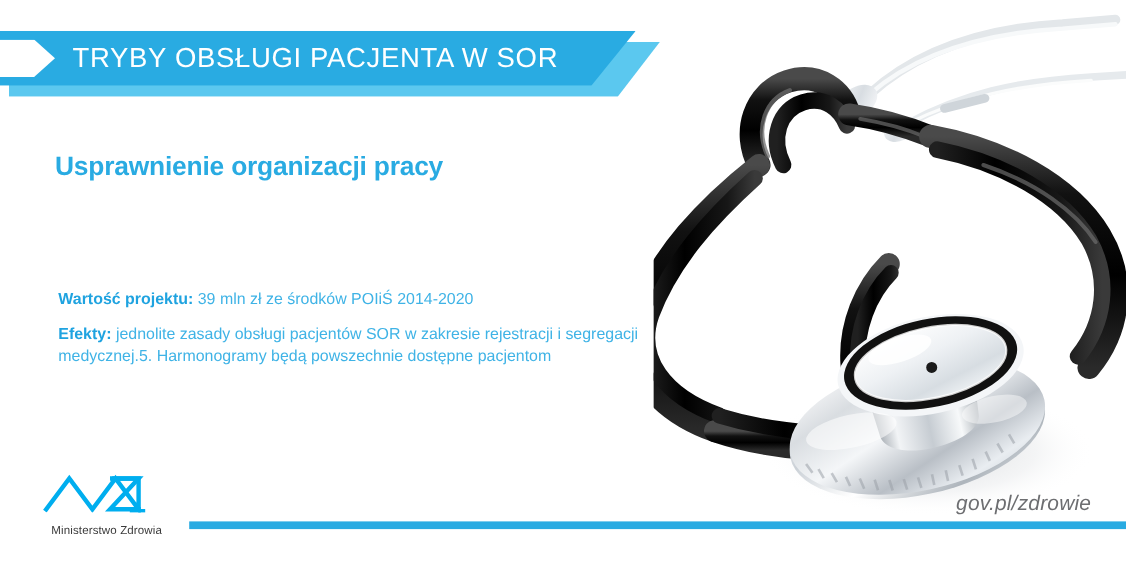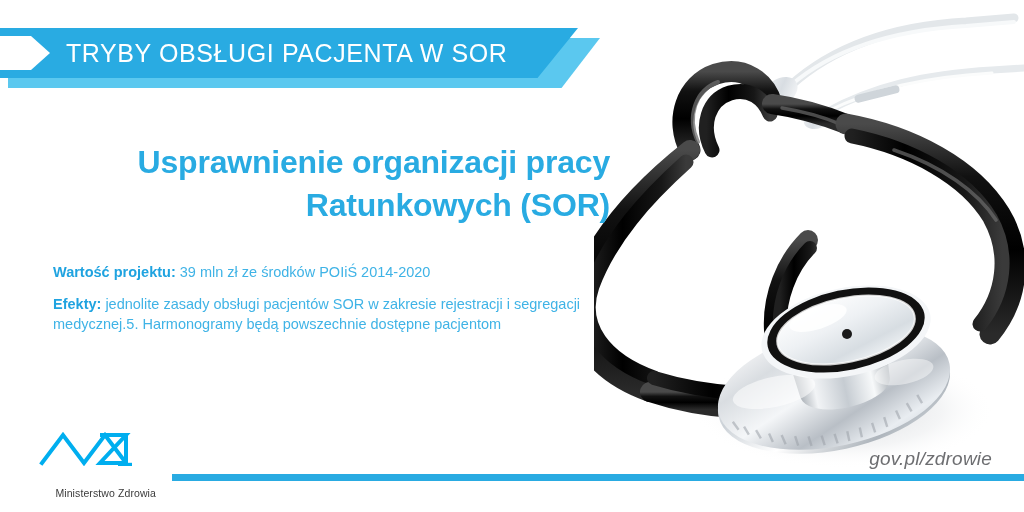--- a/index.html
+++ b/index.html
@@ -79,25 +79,24 @@
     white-space: nowrap;
   }
 
   
   .headline {
     position: absolute;
     left: 50px;
     top: 120px;
     width: 560px;
     color: #29abe2;
-    font-size: 32px;
+    font-size: 24px;
     font-weight: 700;
     line-height: 1.32;
     letter-spacing: -0.2px;
-    text-align: right;
   }
   .headline .hl-line { display: block; }
 
   
   .facts {
     position: absolute;
     left: 53px;
     top: 262px;
     width: 610px;
     color: #34aee4;
@@ -119,25 +118,25 @@
 
   
   .logo {
     position: absolute;
     left: 38px;
     top: 430px;
     width: 130px;
   }
   .logo svg { display: block; }
   .logo-caption {
-    margin-top: 21px;
+    margin-top: 10px;
     font-size: 10.5px;
     color: #3b3b3b;
     letter-spacing: 0.1px;
-    text-align: right;
+    text-align: center;
     width: 118px;
   }
   .footer-rule {
     position: absolute;
     left: 172px;
     top: 474px;
     width: 852px;
     height: 7px;
     background: #29abe2;
   }
@@ -277,21 +276,20 @@
 
   <div class="banner-wrap">
     <div class="banner-shadow"></div>
     <div class="banner-main"></div>
     <div class="banner-arrow"></div>
     <div class="banner-text">TRYBY OBSŁUGI PACJENTA W SOR</div>
   </div>
 
   <h1 class="headline">
     <span class="hl-line">Usprawnienie organizacji pracy</span>
-    <span class="hl-line">Ratunkowych (SOR)</span>
   </h1>
 
   <div class="facts">
     <div class="fact">
       <span class="k">Wartość projektu:</span>
       <span class="v">39 mln zł ze środków POIiŚ 2014-2020</span>
     </div>
     <div class="fact">
       <span class="k">Efekty:</span>
       <span class="v">jednolite zasady obsługi pacjentów SOR w zakresie rejestracji i segregacji medycznej.5. Harmonogramy będą powszechnie dostępne pacjentom</span>

